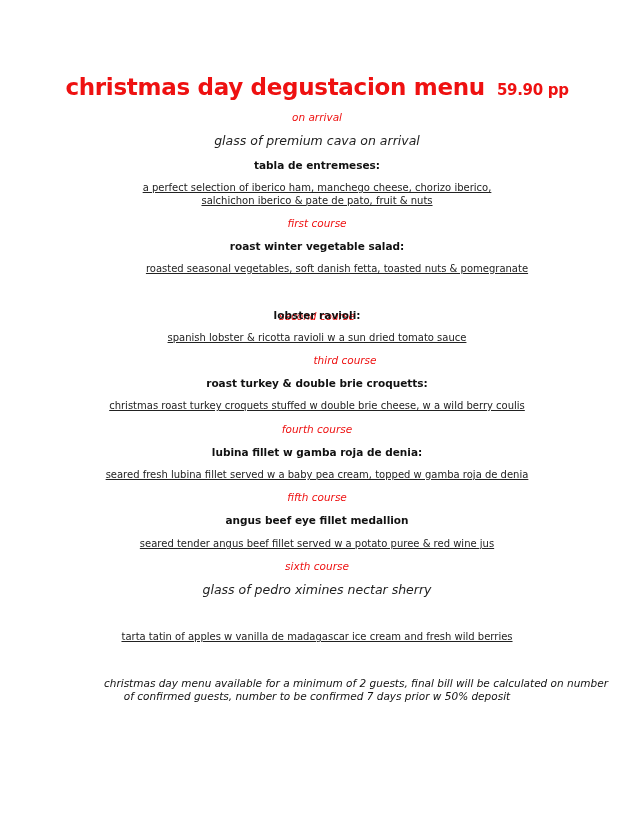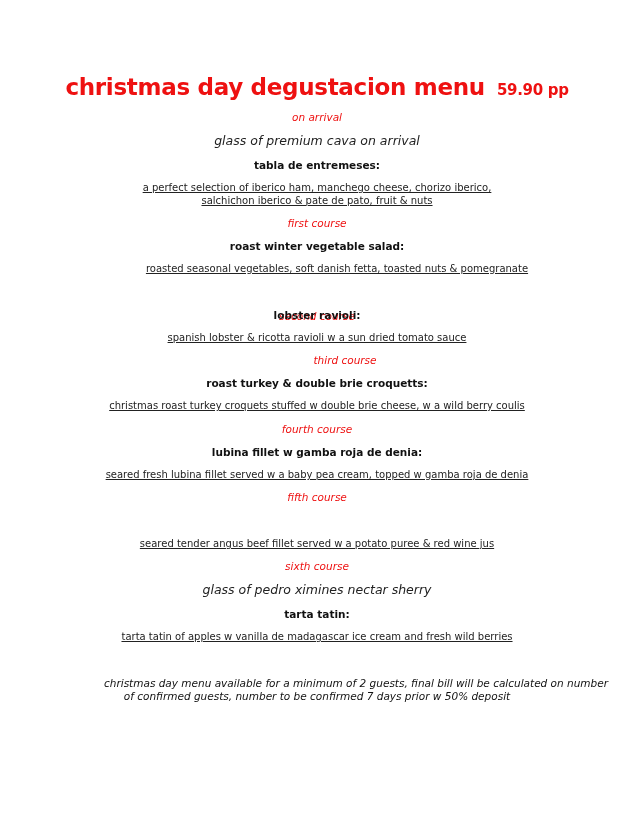--- a/index.html
+++ b/index.html
@@ -40,23 +40,23 @@
 
   <div class="line section" style="top:354px;padding-left:28px;">third course</div>
   <div class="line dish" style="top:377px;">roast turkey &amp; double brie croquetts:</div>
   <div class="line desc" style="top:400px;">christmas roast turkey croquets stuffed w double brie cheese, w a wild berry coulis</div>
 
   <div class="line section" style="top:423px;font-style:italic;">fourth course</div>
   <div class="line dish" style="top:446px;">lubina fillet w gamba roja de denia:</div>
   <div class="line desc" style="top:469px;">seared fresh lubina fillet served w a baby pea cream, topped w gamba roja de denia</div>
 
   <div class="line section" style="top:491px;">fifth course</div>
+  <div class="line dish" style="top:514px;">angus beef eye fillet medallion</div>
   <div class="line desc" style="top:538px;">seared tender angus beef fillet served w a potato puree &amp; red wine jus</div>
 
   <div class="line section" style="top:560px;">sixth course</div>
   <div class="line drink" style="top:582px;">glass of pedro ximines nectar sherry</div>
-  <div class="line dish" style="top:608px;">tarta tatin:</div>
   <div class="line desc" style="top:631px;">tarta tatin of apples w vanilla de madagascar ice cream and fresh wild berries</div>
 
   <div class="line note" style="top:677px;margin-left:39px;">christmas day menu available  for a minimum of 2 guests, final bill will be calculated on number</div>
   <div class="line note" style="top:690px;">of confirmed guests, number to be confirmed 7 days prior w 50% deposit</div>
 
 </div>
 
 </body></html>

